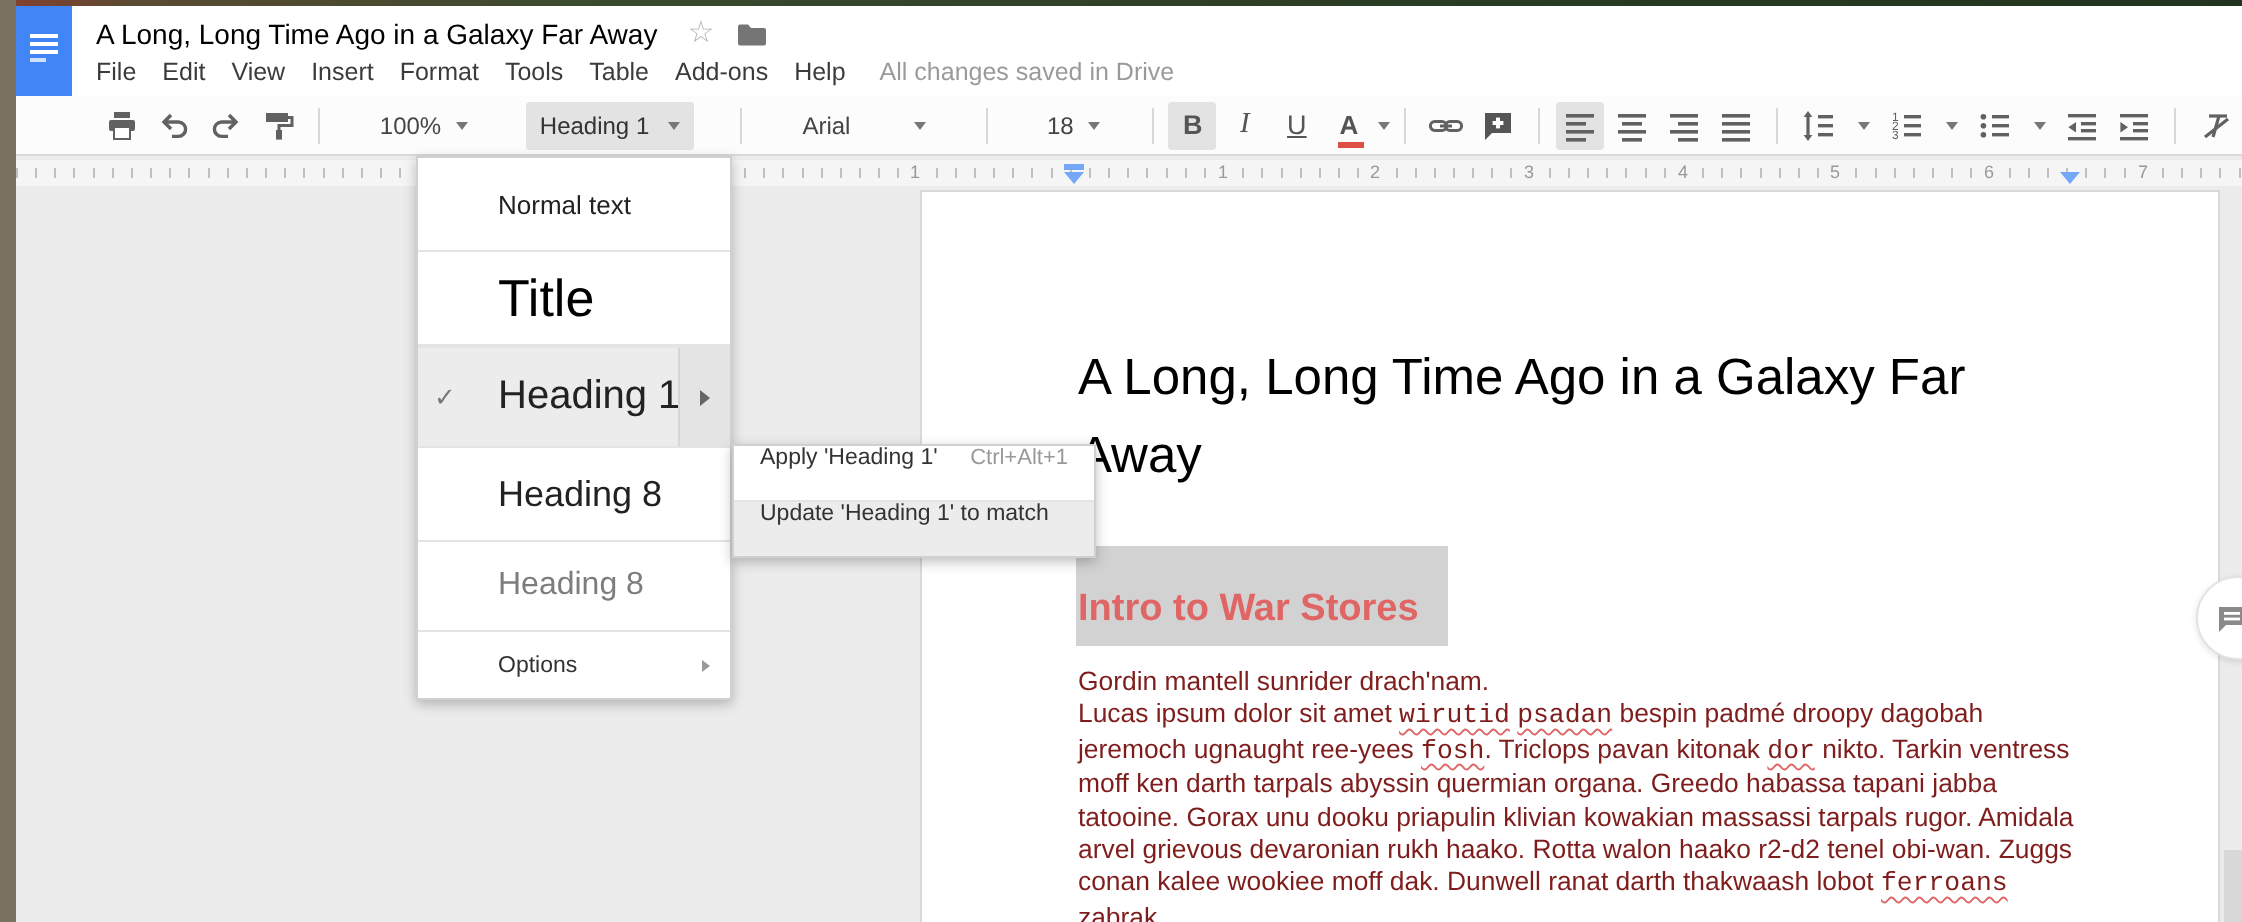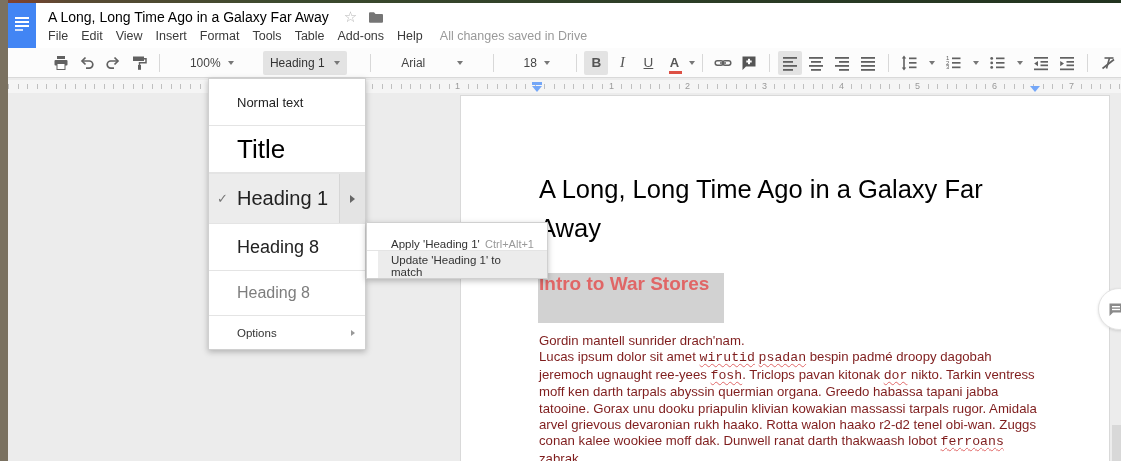--- a/index.html
+++ b/index.html
@@ -55,54 +55,54 @@
   .marker .bar{width:10px;height:3px;background:#74a7f8;margin-bottom:1px;}
   .marker .tri{width:0;height:0;border-left:5px solid transparent;border-right:5px solid transparent;
     border-top:6px solid #74a7f8;}
 
   
   .workspace{position:absolute;left:8px;top:93px;width:1113px;height:368px;background:#ececec;}
   .page{position:absolute;left:452px;top:2px;width:650px;height:366px;background:#fff;
     border:1px solid #d9d9d9;border-bottom:none;box-sizing:border-box;}
   .page-title{position:absolute;left:78px;top:74px;width:500px;font-size:25.5px;line-height:39px;color:#000;}
   .heading-highlight{position:absolute;left:77px;top:177px;width:186px;height:50px;background:#d2d2d2;
-    display:flex;box-sizing:border-box;padding:0 0 7px 1px;}
+    display:flex;align-items:flex-end;box-sizing:border-box;padding:0 0 7px 1px;}
   .doc-heading{font-size:19px;font-weight:bold;color:#e06666;}
   .doc-body{position:absolute;left:78px;top:237px;width:501px;font-size:13.2px;line-height:16.4px;color:#7f1d1d;}
   .doc-para{margin:0;}
   .sp{text-decoration:underline wavy #e06666 1px;text-underline-offset:2px;font-family:Liberation Mono, monospace;}
   .comment-btn{position:absolute;left:1090px;top:195px;width:42px;height:42px;border-radius:50%;
     background:#fff;border:1px solid #e3e3e3;box-shadow:0 1px 3px rgba(0,0,0,.12);
     display:flex;align-items:center;box-sizing:border-box;padding-left:9px;}
   .right-bottom-strip{position:absolute;left:1104px;top:332px;width:9px;height:36px;background:#d8d8d8;}
 
   
   .styles-menu{position:absolute;left:208px;top:78px;width:158px;background:#fff;
     border:1px solid #d0d0d0;box-shadow:0 2px 6px rgba(0,0,0,.25);z-index:20;box-sizing:border-box;}
-  .mi{position:relative;display:flex;align-items:center;padding-left:28px;box-sizing:border-box;}
+  .mi{position:relative;display:flex;align-items:center;padding-left:40px;box-sizing:border-box;}
   .menu-div{height:1px;background:#e4e4e4;}
   .mi-normal{height:46px;font-size:13px;color:#222;}
   .mi-title{height:46px;font-size:26px;color:#000;}
   .mi-subtitle{height:46px;font-size:15px;color:#8a8a8a;}
   .mi-h1{height:49px;font-size:20px;color:#222;background:#ececec;}
   .mi-h1 .check{position:absolute;left:8px;top:17px;font-size:13px;color:#777;}
   .arrow-cell{position:absolute;right:0;top:0;width:25px;height:100%;background:#e4e4e4;
     border-left:1px solid #d6d6d6;display:flex;align-items:center;justify-content:center;}
   .tri-right{width:0;height:0;border-top:4px solid transparent;border-bottom:4px solid transparent;
     border-left:5px solid #666;}
   .mi-h2{height:46px;font-size:18px;color:#222;}
   .mi-h3{height:44px;font-size:16px;color:#7d7d7d;}
   .mi-options{height:33px;font-size:11.5px;color:#333;}
   .mi-options .tri-right{position:absolute;right:10px;border-left-color:#999;
     border-top-width:3.5px;border-bottom-width:3.5px;border-left-width:4.5px;}
 
   
   .submenu{position:absolute;left:366px;top:222px;width:182px;background:#fff;
     border:1px solid #d0d0d0;box-shadow:0 2px 6px rgba(0,0,0,.25);z-index:21;box-sizing:border-box;}
-  .smi{height:27px;display:flex;align-items:flex-end;padding:0 13px;font-size:11.5px;color:#333;margin-left:11px;}
+  .smi{height:27px;display:flex;align-items:flex-start;padding:0 13px;font-size:11.5px;color:#333;}
   .smi.hover{background:#ececec;}
   .shortcut{margin-left:auto;color:#999;font-size:11px;}
   svg{display:block;}
 </style>
 </head>
 <body>
 
 <div class="screen">
   <div class="top-strip"></div>
   <div class="left-strip"></div>

